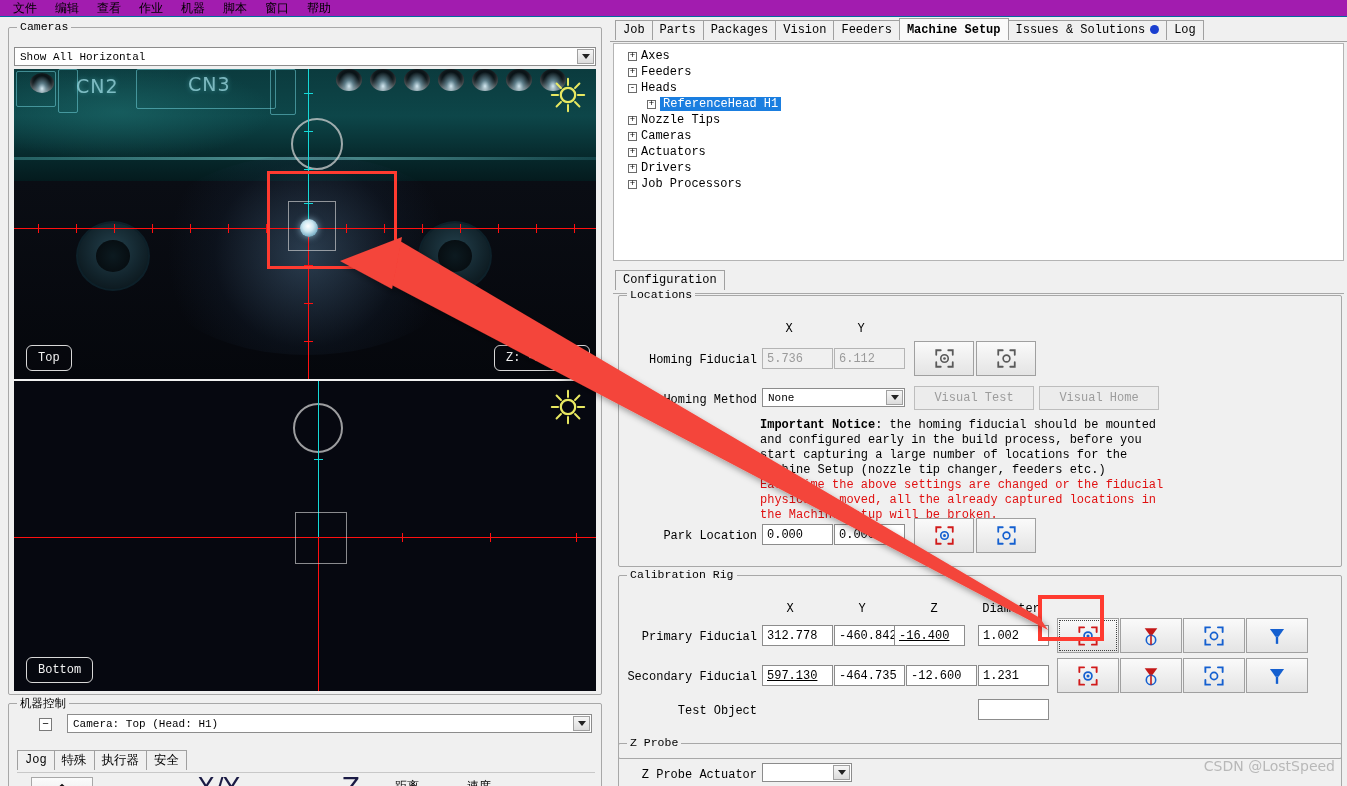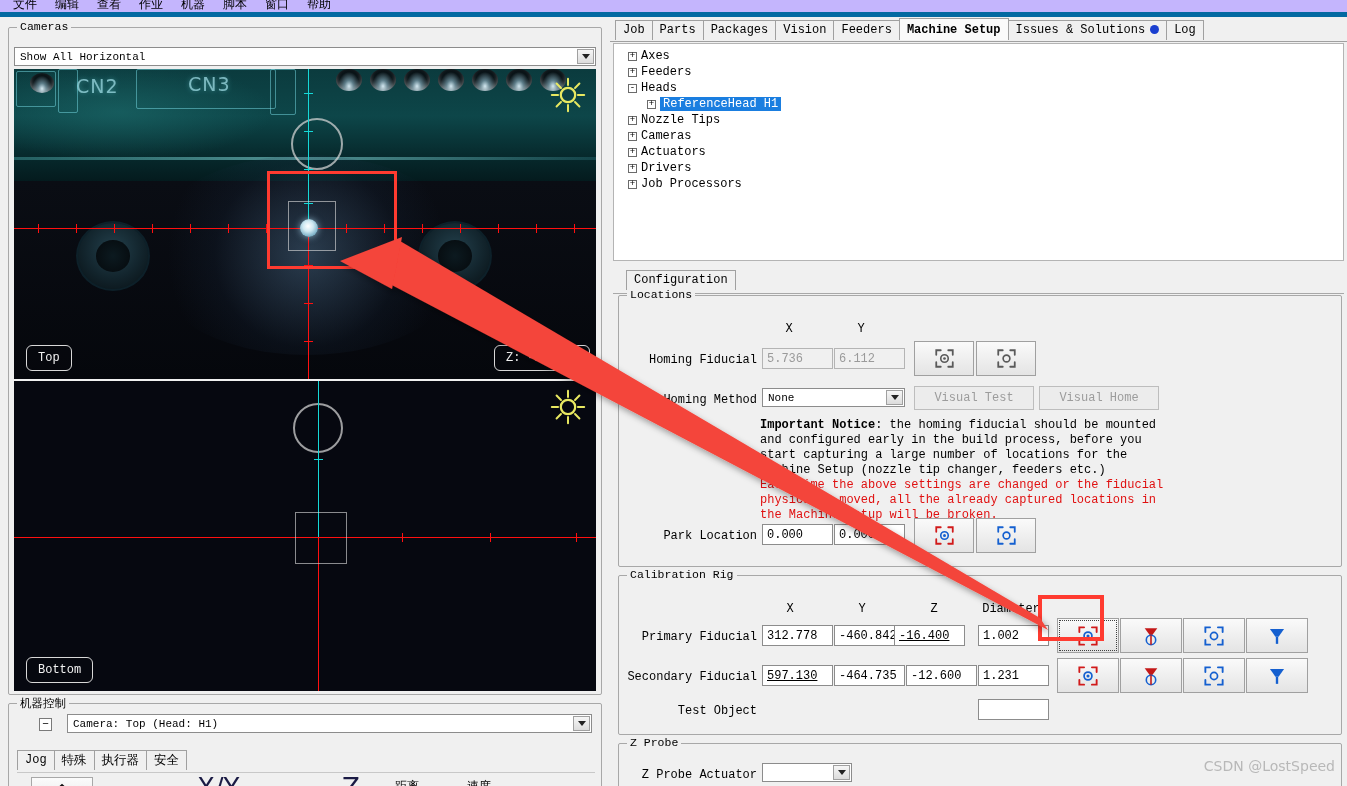--- a/index.html
+++ b/index.html
@@ -15,22 +15,22 @@
     width: 1347px; height: 786px;
     background: #f0f0f0;
     font-family: "Liberation Mono", monospace;
     font-size: 12px;
     color: #000;
   }
 
   
   .menubar {
     position: absolute; left: 0; top: 0; width: 1347px; height: 17px;
-    background: #c4b5fd;
-    border-bottom: 5px solid #0369a1;
+    background: #a21caf;
+    border-bottom: 1px solid #0369a1;
     display: flex; align-items: flex-end;
     padding-left: 4px;
     overflow: hidden;
   }
   .menubar .mi {
     font-family: "DejaVu Sans", sans-serif;
     font-size: 12px;
     padding: 0 9px;
     line-height: 15px;
     white-space: nowrap;
@@ -271,26 +271,26 @@
     font-size: 9px; line-height: 7px;
     margin-right: 4px;
     font-family: "Liberation Mono", monospace;
     flex: 0 0 auto;
   }
   .dots { width: 9px; margin-right: 4px; flex: 0 0 auto; }
   .treerow .lbl.sel {
     background: #1a7ee0; color: #fff; padding: 0 3px;
   }
 
-  #conf-tab { left: 16px; top: 253px; align-items: flex-end; }
+  #conf-tab { left: 5px; top: 253px; align-items: flex-end; }
   #conf-tab .tab { background: #f0f0f0; }
   #conf-line { position: absolute; left: 3px; top: 276px; width: 731px; height: 1px; background: #a8a8a8; }
 
   #locations-group { left: 8px; top: 278px; width: 724px; height: 272px; }
-  #calrig-group { left: 8px; top: 558px; width: 724px; height: 160px; }
+  #calrig-group { left: 8px; top: 558px; width: 724px; height: 184px; }
   #zprobe-group { left: 8px; top: 726px; width: 724px; height: 60px; }
 
   .colhdr {
     position: absolute;
     text-align: center;
     font-family: "Liberation Mono", monospace;
     font-size: 12px;
   }
   .rowlbl {
     position: absolute;

